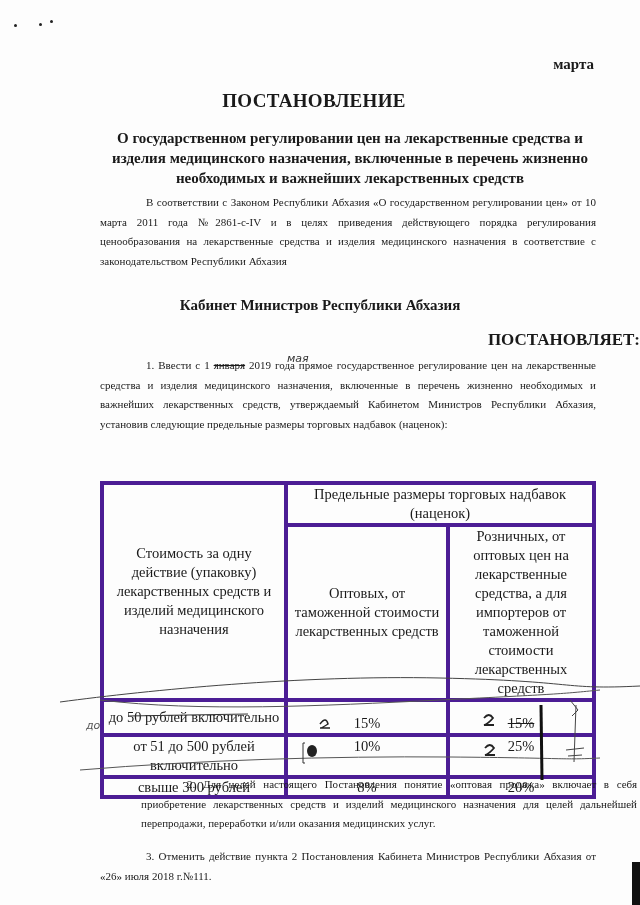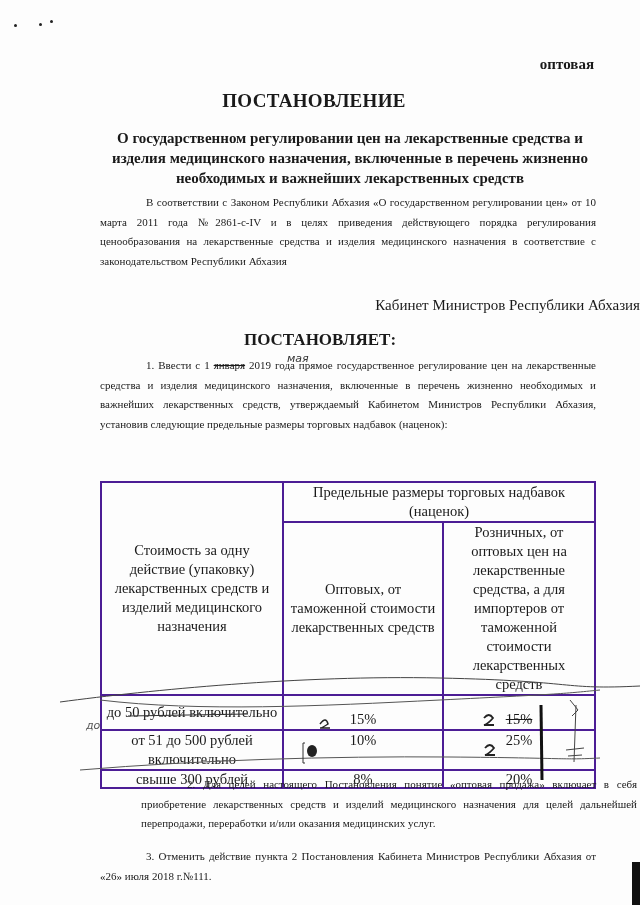--- a/index.html
+++ b/index.html
@@ -11,30 +11,30 @@
   }
   .abs { position: absolute; }
   .dots { left: 10px; top: 16px; width: 50px; height: 20px; }
   .dot { position: absolute; width: 3px; height: 3px; border-radius: 50%; background: #222; }
   .draft { right: 46px; top: 56px; font-weight: bold; font-size: 15px; }
   .title { left: 0; width: 628px; top: 90px; text-align: center; font-weight: bold; font-size: 19px; letter-spacing: 0.3px; }
   .subtitle { left: 100px; width: 500px; top: 128px; text-align: center; font-weight: bold; font-size: 15px; line-height: 20px; }
   .para { left: 100px; width: 496px; font-size: 11px; line-height: 19.6px; text-align: justify; }
   .para .indent { display: inline-block; width: 46px; }
   .p-intro { top: 193px; }
-  .cabinet { left: 0; width: 640px; top: 297px; text-align: right; font-weight: normal; font-size: 15px; }
-  .resolves { left: 0; width: 640px; top: 330px; text-align: center; font-weight: bold; font-size: 17px; }
+  .cabinet { left: 0; width: 640px; top: 297px; text-align: center; font-weight: bold; font-size: 15px; }
+  .resolves { left: 0; width: 640px; top: 330px; text-align: right; font-weight: bold; font-size: 17px; }
   .p1 { top: 356px; }
   .strike { text-decoration: line-through; }
   .hand-may { position: absolute; left: 287px; top: 352px; font-family: "DejaVu Sans", sans-serif; font-style: italic; font-size: 11px; color: #333; }
   table.markup {
     position: absolute; left: 100px; top: 481px; width: 496px;
     border-collapse: collapse; font-size: 14.5px; line-height: 19px;
   }
-  table.markup td { border: 2px solid #4c1d95; text-align: center; vertical-align: middle; padding: 0 4px; }
+  table.markup td { border: 4px solid #4c1d95; text-align: center; vertical-align: middle; padding: 0 4px; }
   .col1 { width: 172px; }
   .col2 { width: 150px; margin-left: 38px; }
   .h-top { height: 33px; }
   .h-sub { height: 153px; }
   .r1 { height: 35px; }
   .r2 { height: 36px; }
   .r3 { height: 17px; line-height: 16px; }
   .scribble { position: absolute; pointer-events: none; }
   .p2 { top: 775px; margin-left: 41px; }
   .p3 { top: 847px; }
@@ -42,21 +42,21 @@
 </style>
 </head>
 <body>
 
 <div class="abs dots">
   <span class="dot" style="left:4px;top:8px"></span>
   <span class="dot" style="left:29px;top:7px"></span>
   <span class="dot" style="left:40px;top:4px"></span>
 </div>
 
-<div class="abs draft">оптовая</div>
+<div class="abs draft">марта</div>
 <div class="abs title">ПОСТАНОВЛЕНИЕ</div>
 <div class="abs subtitle">О государственном регулировании цен на лекарственные средства и изделия медицинского назначения, включенные в перечень жизненно необходимых и важнейших лекарственных средств</div>
 
 <div class="abs para p-intro"><span class="indent"></span><span>В соответствии с Законом Республики Абхазия «О государственном регулировании цен» от 10 марта 2011 года №2861-с-IV и в целях приведения действующего порядка регулирования ценообразования на лекарственные средства и изделия медицинского назначения в соответствие с законодательством Республики Абхазия</span></div>
 
 <div class="abs cabinet">Кабинет Министров Республики Абхазия</div>
 <div class="abs resolves">ПОСТАНОВЛЯЕТ:</div>
 
 <span class="hand-may">мая</span>
 <div class="abs para p1"><span class="indent"></span><span>1. Ввести с 1</span> <span class="strike">января</span> <span>2019 года прямое государственное регулирование цен на лекарственные средства и изделия медицинского назначения, включенные в перечень жизненно необходимых и важнейших лекарственных средств, утверждаемый Кабинетом Министров Республики Абхазия, установив следующие предельные размеры торговых надбавок (наценок):</span></div>

